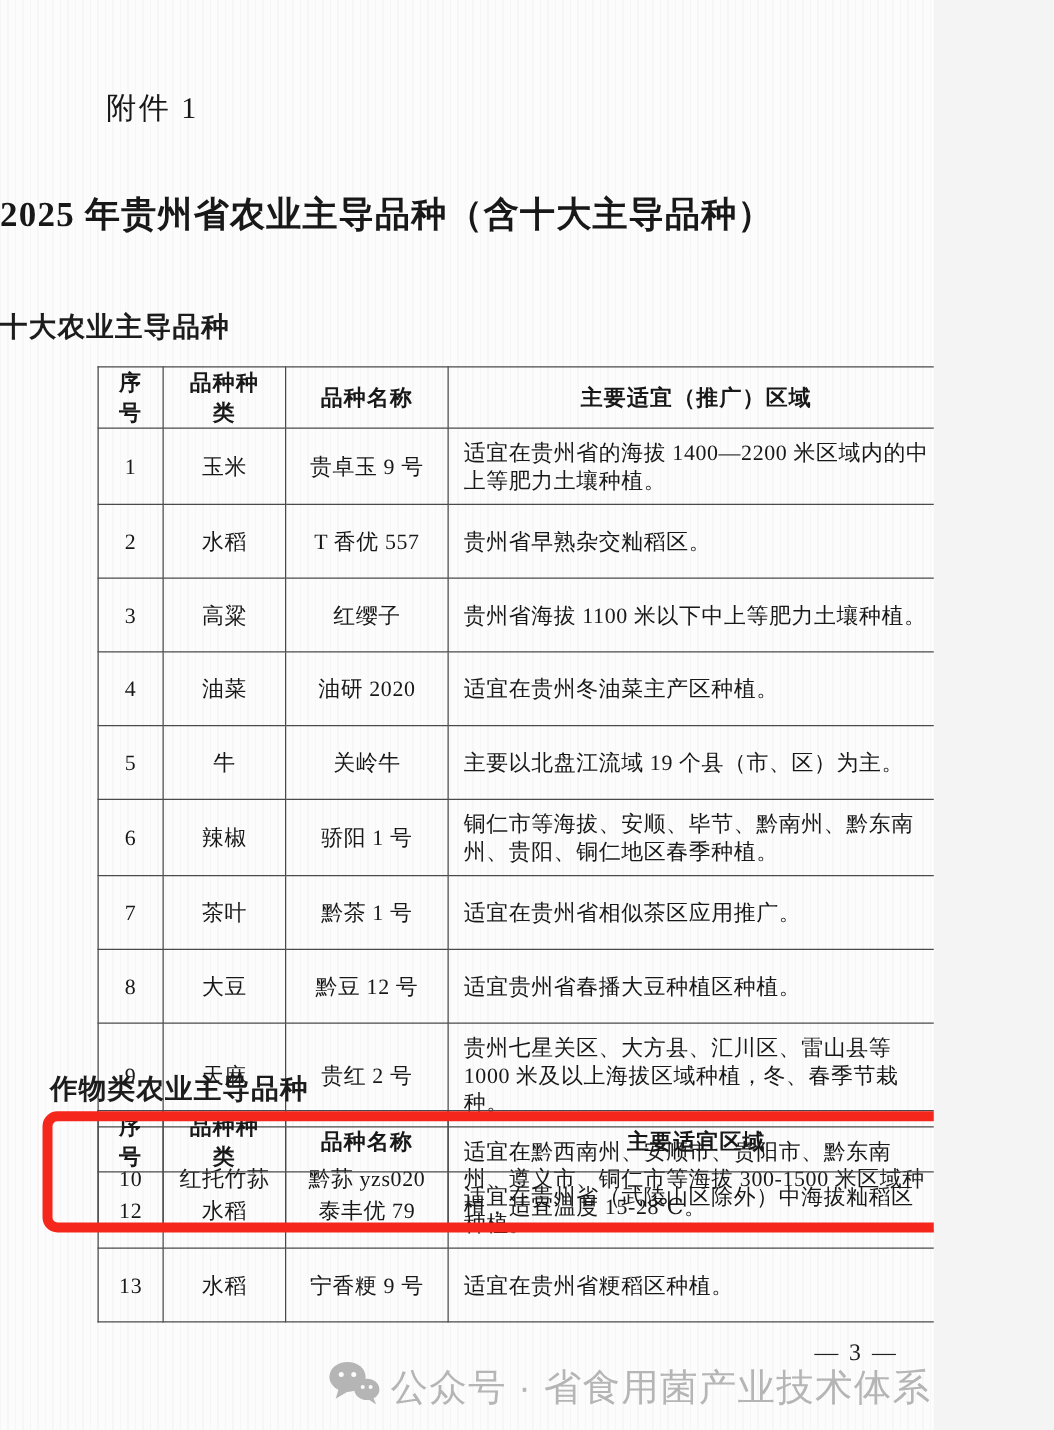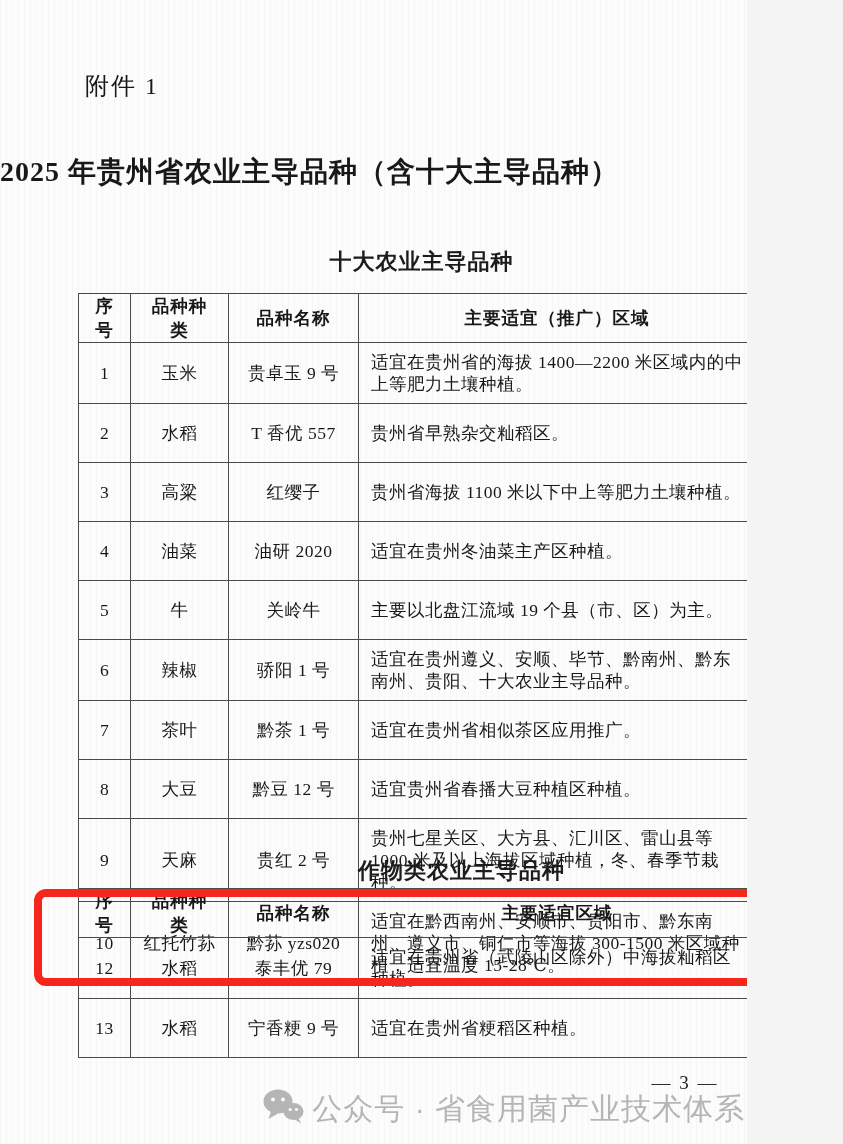--- a/index.html
+++ b/index.html
@@ -20,21 +20,21 @@
   .attachment {
     position: absolute; left: 85px; top: 70px;
     font-size: 24px; letter-spacing: 2px;
   }
   .doc-title {
     position: absolute; left: 0; top: 153px; width: 843px;
     font-size: 28px; font-weight: 700; letter-spacing: 1px;
     font-family: "Liberation Serif", "DejaVu Serif", serif;
   }
   .tbl-caption {
-    width: 843px; text-align: center;
+    width: 843px; text-align: left;
     font-family: "Liberation Sans", "DejaVu Sans", sans-serif;
     font-weight: 700; font-size: 22px; letter-spacing: 1px;
     color: #1c1c1c;
   }
   .caption-1 { position: absolute; left: 0; top: 247px; }
   .caption-2 { position: absolute; left: 0; top: 856px; margin-left: 40px; }
   table.doc-table {
     position: absolute; left: 78px;
     width: 677px; table-layout: fixed;
     border-collapse: collapse;
@@ -138,21 +138,21 @@
         <tr>
           <td>5</td>
           <td>牛</td>
           <td>关岭牛</td>
           <td>主要以北盘江流域 19 个县（市、区）为主。</td>
         </tr>
         <tr>
           <td>6</td>
           <td>辣椒</td>
           <td>骄阳 1 号</td>
-          <td>适宜在贵州遵义、安顺、毕节、黔南州、黔东南州、贵阳、十大农业主导品种。</td>
+          <td>铜仁市等海拔、安顺、毕节、黔南州、黔东南州、贵阳、铜仁地区春季种植。</td>
         </tr>
         <tr>
           <td>7</td>
           <td>茶叶</td>
           <td>黔茶 1 号</td>
           <td>适宜在贵州省相似茶区应用推广。</td>
         </tr>
         <tr>
           <td>8</td>
           <td>大豆</td>

